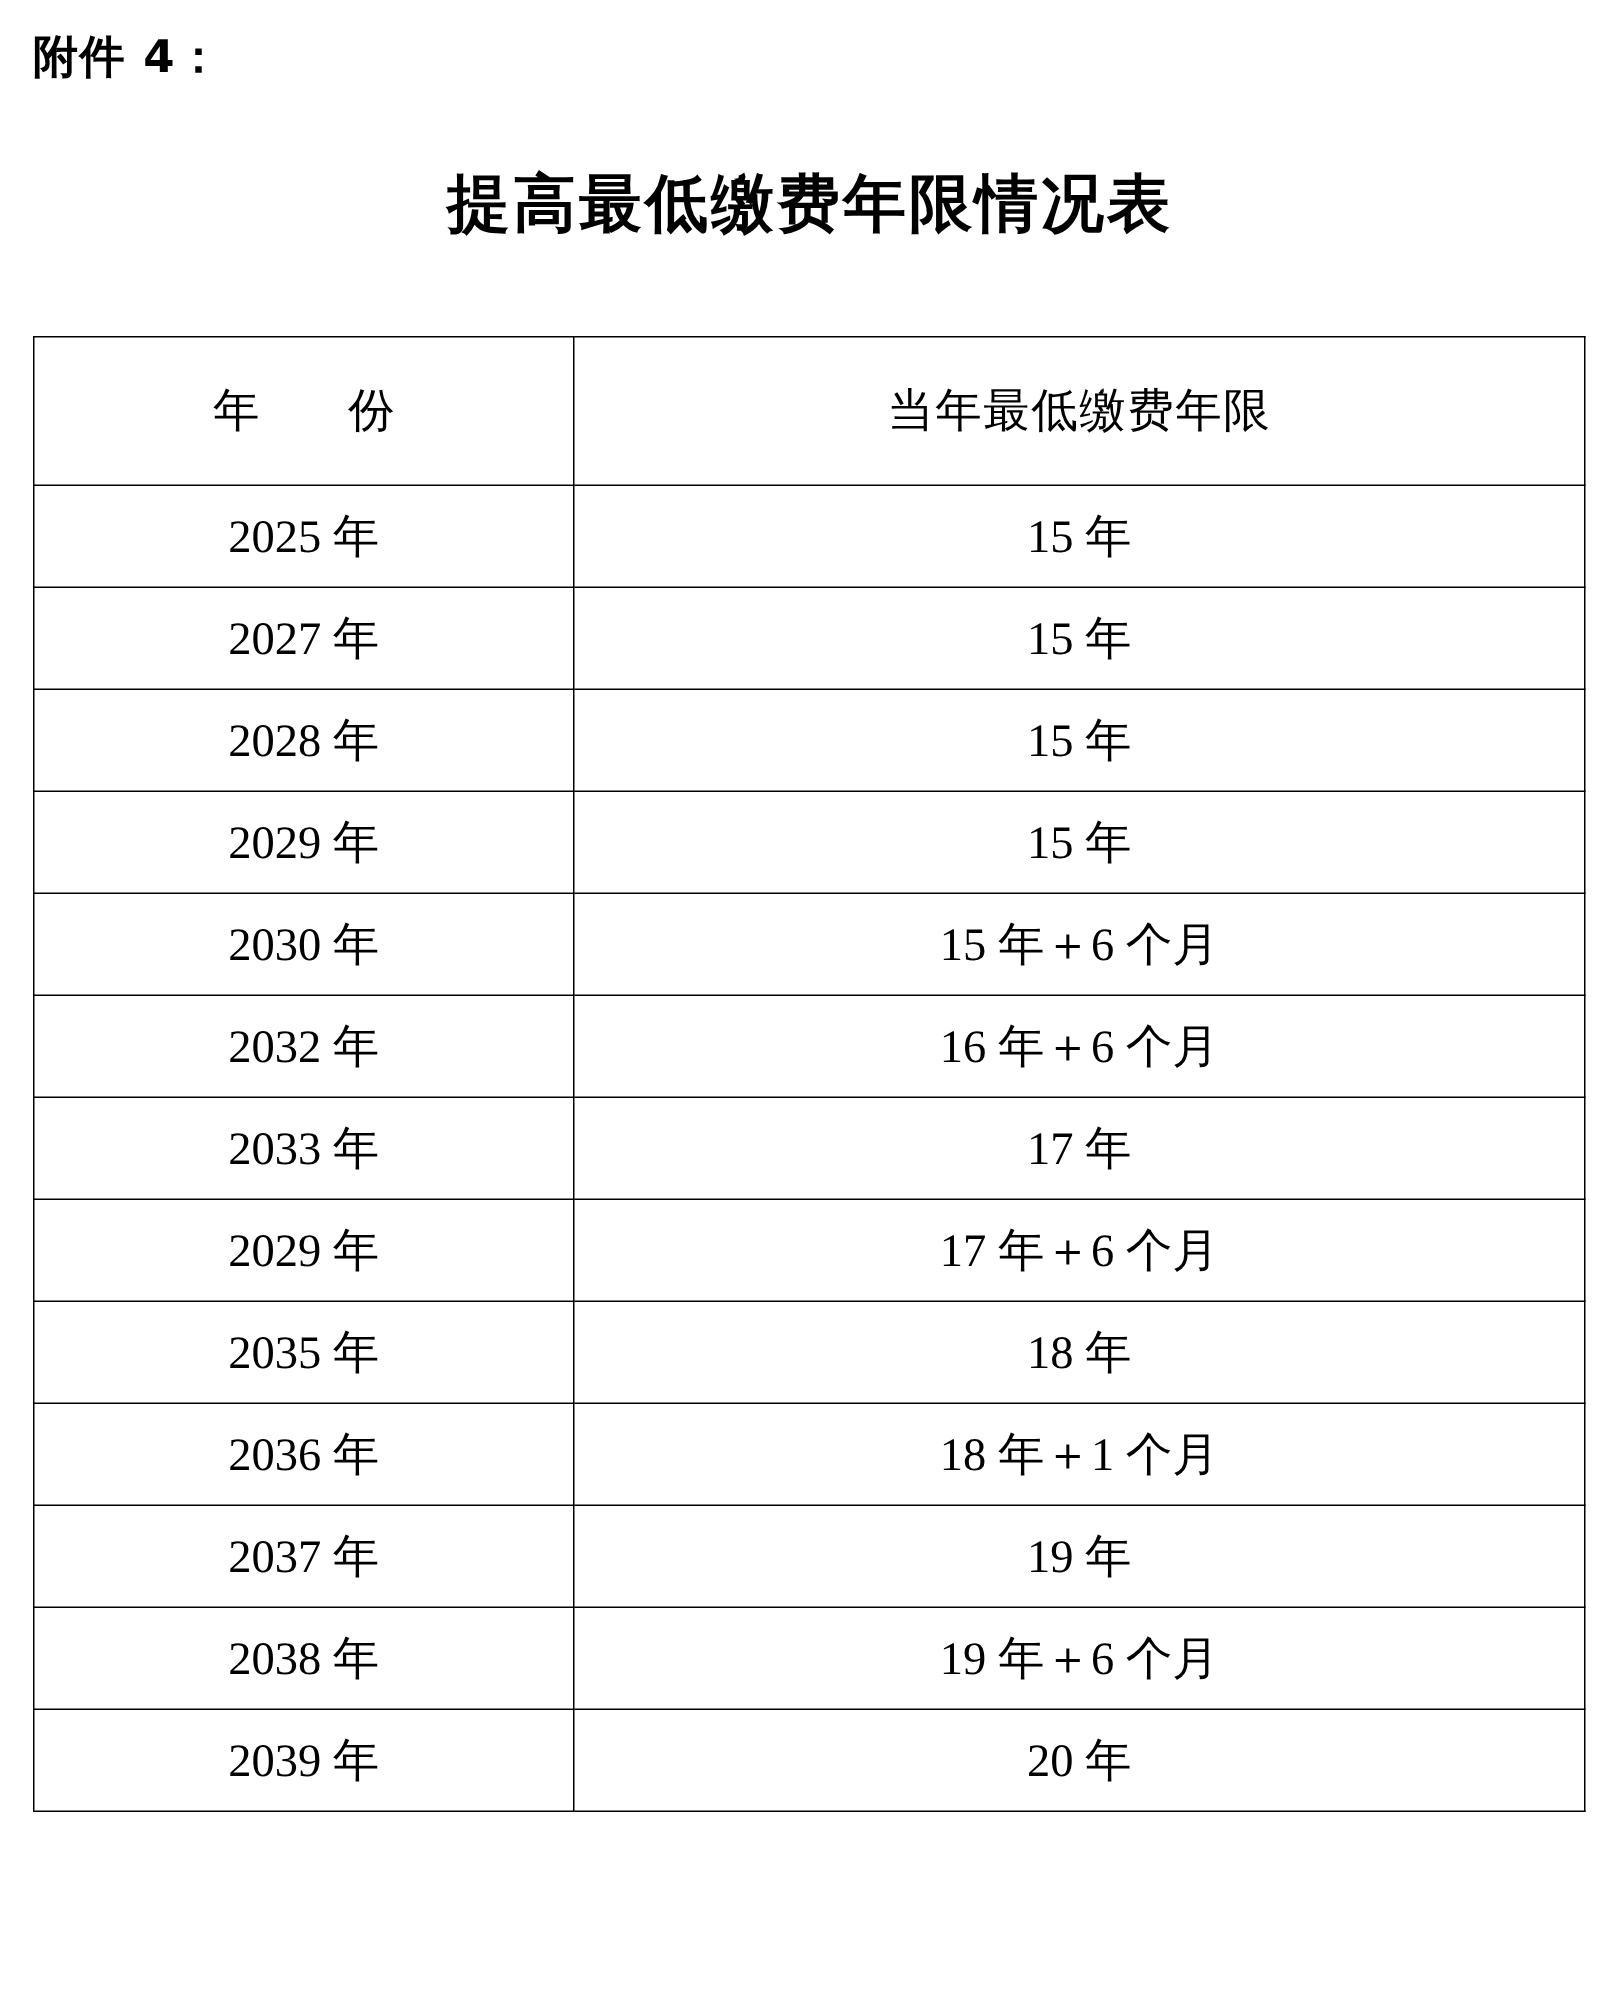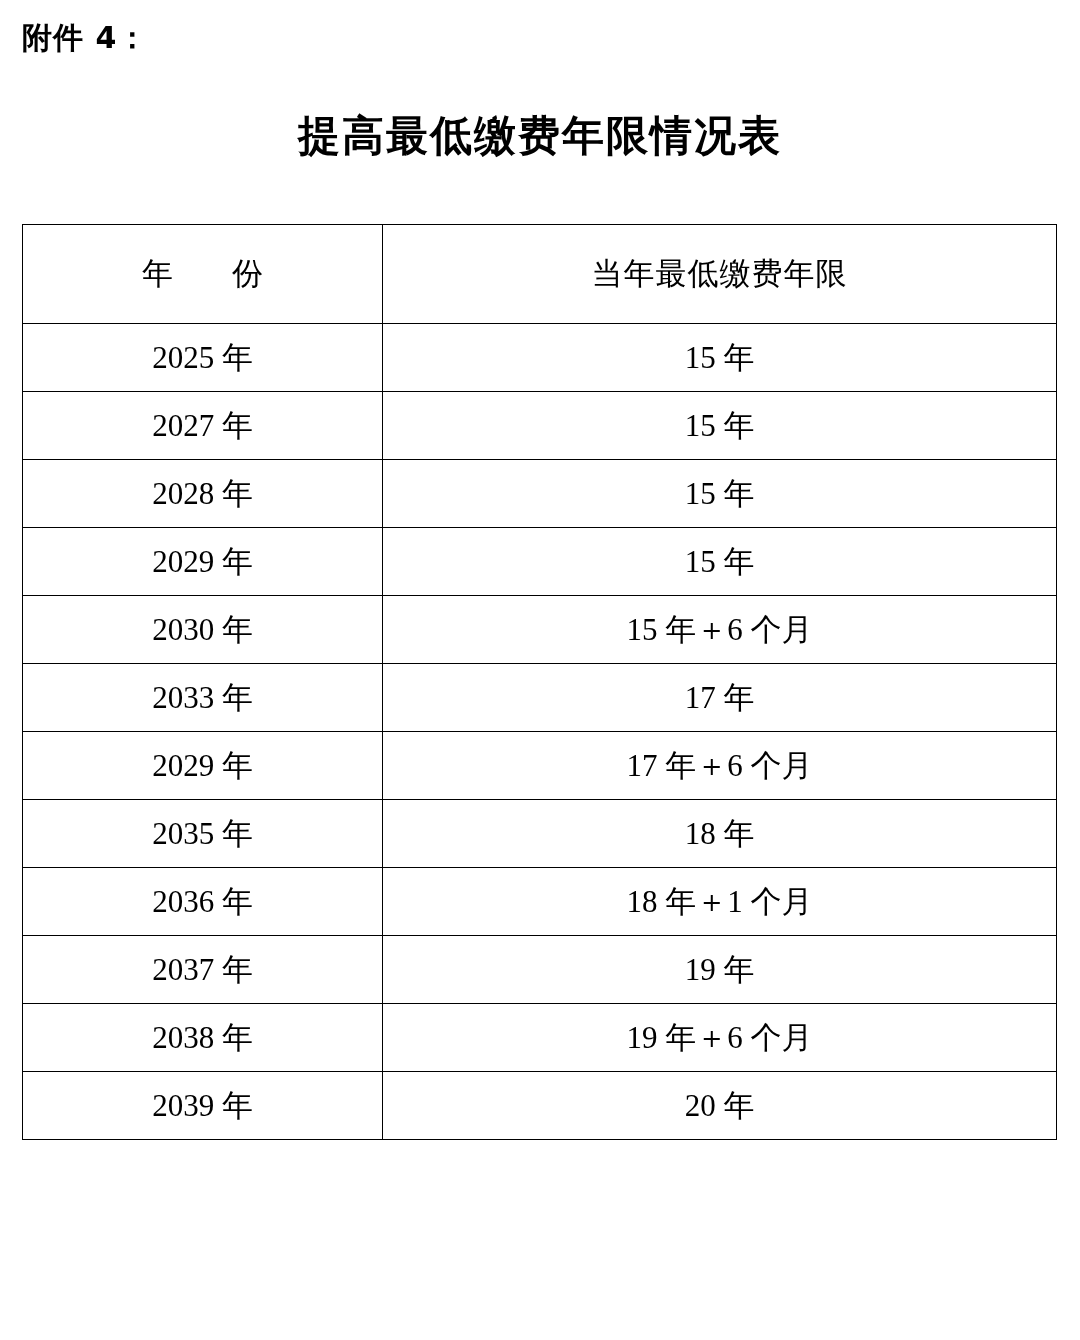--- a/index.html
+++ b/index.html
@@ -119,20 +119,24 @@
         </tr>
         <tr class="body-row">
           <td><span class="cell-text">2029 年</span></td>
           <td><span class="cell-text">15 年</span></td>
         </tr>
         <tr class="body-row">
           <td><span class="cell-text">2030 年</span></td>
           <td><span class="cell-text">15 年＋6 个月</span></td>
         </tr>
         <tr class="body-row">
+          <td><span class="cell-text">2032 年</span></td>
+          <td><span class="cell-text">16 年＋6 个月</span></td>
+        </tr>
+        <tr class="body-row">
           <td><span class="cell-text">2033 年</span></td>
           <td><span class="cell-text">17 年</span></td>
         </tr>
         <tr class="body-row">
           <td><span class="cell-text">2029 年</span></td>
           <td><span class="cell-text">17 年＋6 个月</span></td>
         </tr>
         <tr class="body-row">
           <td><span class="cell-text">2035 年</span></td>
           <td><span class="cell-text">18 年</span></td>

